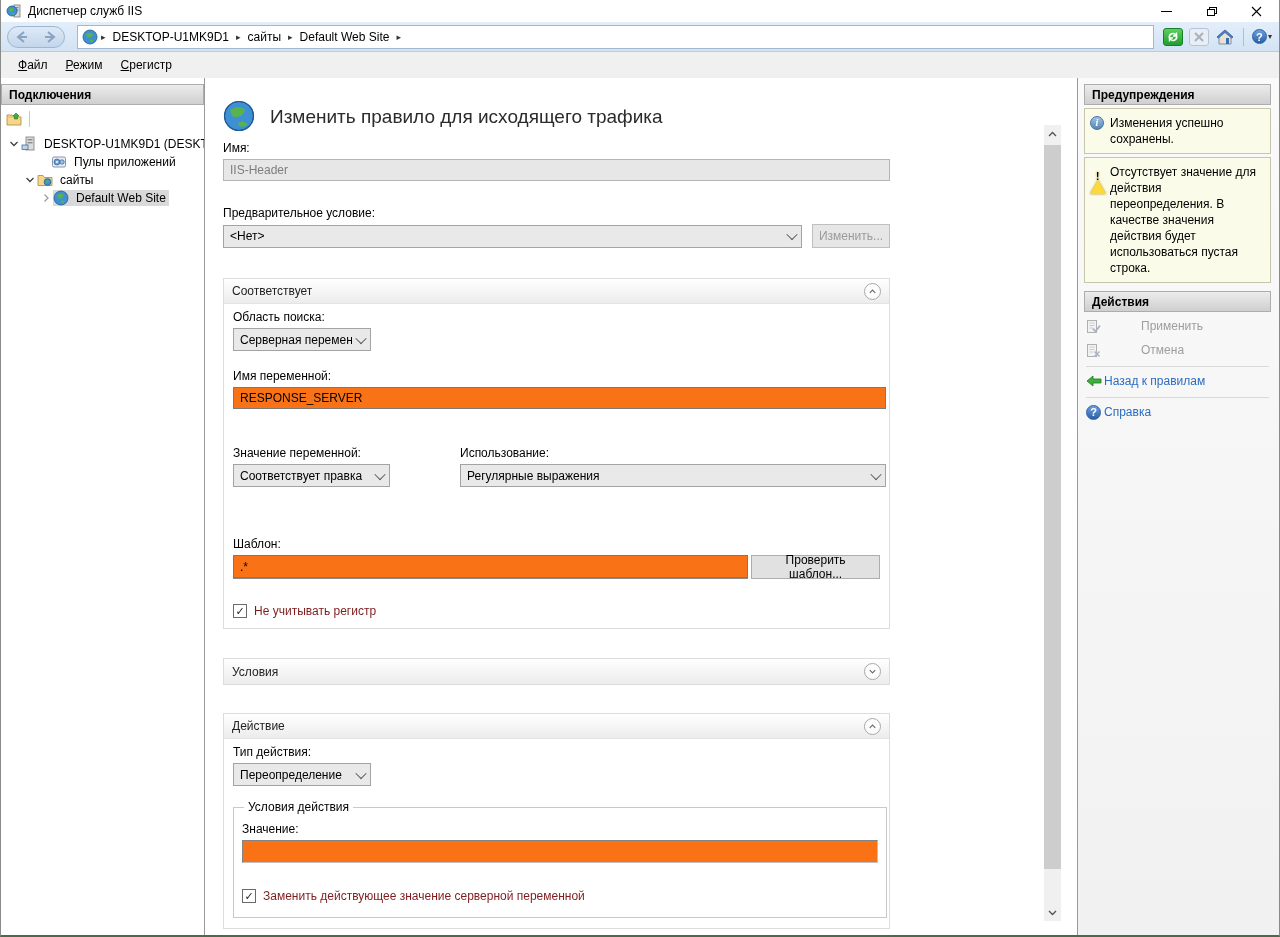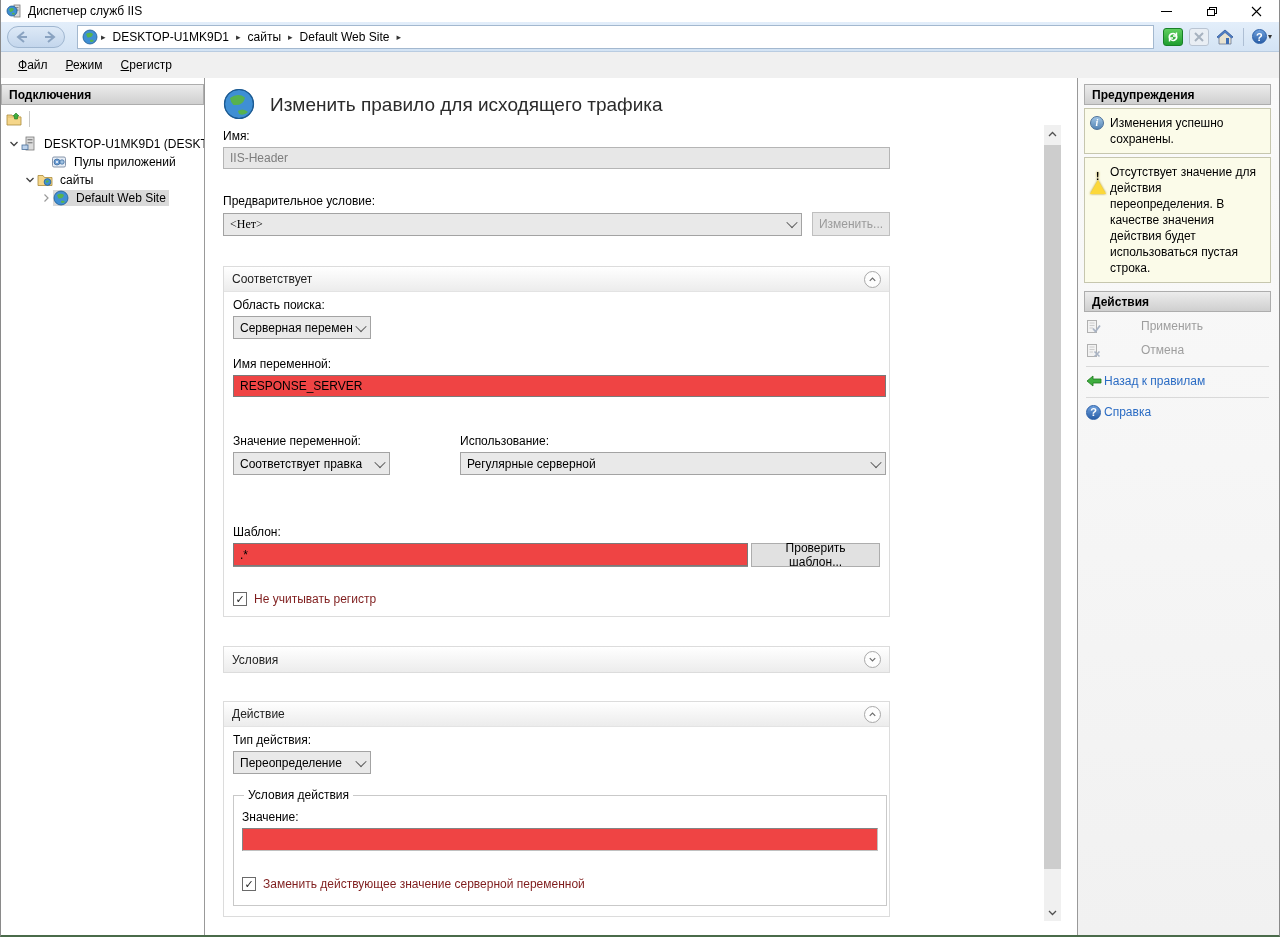--- a/index.html
+++ b/index.html
@@ -46,27 +46,27 @@
   .conn-toolbar { height:24px; display:flex; align-items:center; padding-left:5px; border-bottom:0; margin-top:2px; }
   .tb-sep { width:1px; height:16px; background:#c8c8c8; margin-left:6px; }
   .tree { margin-top:4px; font-size:12px; color:#000; }
   .tree-row { height:18px; display:flex; align-items:center; white-space:nowrap; overflow:hidden; }
   .tree-row .chev { width:14px; height:14px; display:flex; align-items:center; justify-content:center; flex:0 0 14px; }
   .tree-ico { width:16px; height:16px; margin-right:4px; flex:0 0 16px; }
   .tree-label { padding:1px 3px; }
   .tree-sel { background:#d9d9d9; }
 
   
-  .page { position:absolute; left:18px; top:6px; width:690px; }
+  .page { position:absolute; left:18px; top:18px; width:690px; }
   .page-head { display:flex; align-items:center; margin-top:4px; }
   .page-head .globe-big { width:33px; height:33px; margin-right:14px; }
   .page-title { font-size:19px; color:#2b2b2b; }
   .lbl { font-size:12px; color:#000; margin-bottom:4px; }
   .field-w { width:667px; }
-  .inp { height:22px; border:1px solid #999; background:#ef4444; font:12px "Liberation Sans",sans-serif; padding:0 6px; color:#000; }
+  .inp { height:22px; border:1px solid #999; background:#f97316; font:12px "Liberation Sans",sans-serif; padding:0 6px; color:#000; }
   .inp-disabled { background:#e7e7e7; color:#7d7d7d; border-color:#b5b5b5; }
   .sel { height:23px; border:1px solid #a3a3a3; background:#e9e9e9; display:flex; align-items:center; font-size:12px; padding-left:6px; position:relative; }
   .sel .sel-txt { flex:1; overflow:hidden; white-space:nowrap; }
   .sel .sel-chev { width:18px; display:flex; align-items:center; justify-content:center; }
   .chev-down-css { width:8px; height:8px; border-right:1px solid #5a5a5a; border-bottom:1px solid #5a5a5a; transform:rotate(45deg) translate(-1px,-1px); }
   .btn { height:24px; background:#e1e1e1; border:1px solid #adadad; font:12px "Liberation Sans",sans-serif; color:#000; display:inline-flex; align-items:center; justify-content:center; padding:0 10px; }
   .btn-disabled { color:#9b9b9b; background:#e6e6e6; border-color:#bfbfbf; }
   .row { display:flex; align-items:center; }
 
   .section { width:667px; border:1px solid #dcdcdc; background:#fff; }
@@ -282,21 +282,21 @@
             <ellipse cx="16" cy="16" rx="14.5" ry="14.5" fill="none" stroke="#1d5c94" stroke-width="1"></ellipse>
           </svg>
           <span class="page-title">Изменить правило для исходящего трафика</span>
         </div>
 
         <div class="lbl" style="margin-top:8px;">Имя:</div>
         <input class="inp inp-disabled field-w" disabled="" value="IIS-Header" style="">
 
         <div class="lbl" style="margin-top:25px;">Предварительное условие:</div>
         <div class="row">
-          <div class="sel" style="width:579px;font-family:Liberation Serif, serif;">
+          <div class="sel" style="width:579px;">
             <span class="sel-txt">&lt;Нет&gt;</span>
             <span class="sel-chev">
                 <span class="chev-down-css"></span>
               </span>
           </div>
           <button class="btn btn-disabled" style="margin-left:10px;width:78px;" disabled="">Изменить...</button>
         </div>
 
         
         <div class="section" style="margin-top:30px;">
@@ -326,21 +326,21 @@
                 <div class="sel" style="width:157px;">
                   <span class="sel-txt">Соответствует правка</span>
                   <span class="sel-chev">
                       <span class="chev-down-css"></span>
                     </span>
                 </div>
               </div>
               <div style="margin-left:70px;">
                 <div class="lbl">Использование:</div>
                 <div class="sel" style="width:426px;">
-                  <span class="sel-txt">Регулярные серверной</span>
+                  <span class="sel-txt">Регулярные выражения</span>
                   <span class="sel-chev">
                       <span class="chev-down-css"></span>
                     </span>
                 </div>
               </div>
             </div>
 
             <div class="lbl" style="margin-top:50px;">Шаблон:</div>
             <div class="row" style="align-items:flex-start;">
               <input class="inp" style="width: 521px; height: 23px; border-color: rgb(122, 122, 122); box-shadow: rgb(138, 138, 138) 0px 1px 0px;" value=".*">

